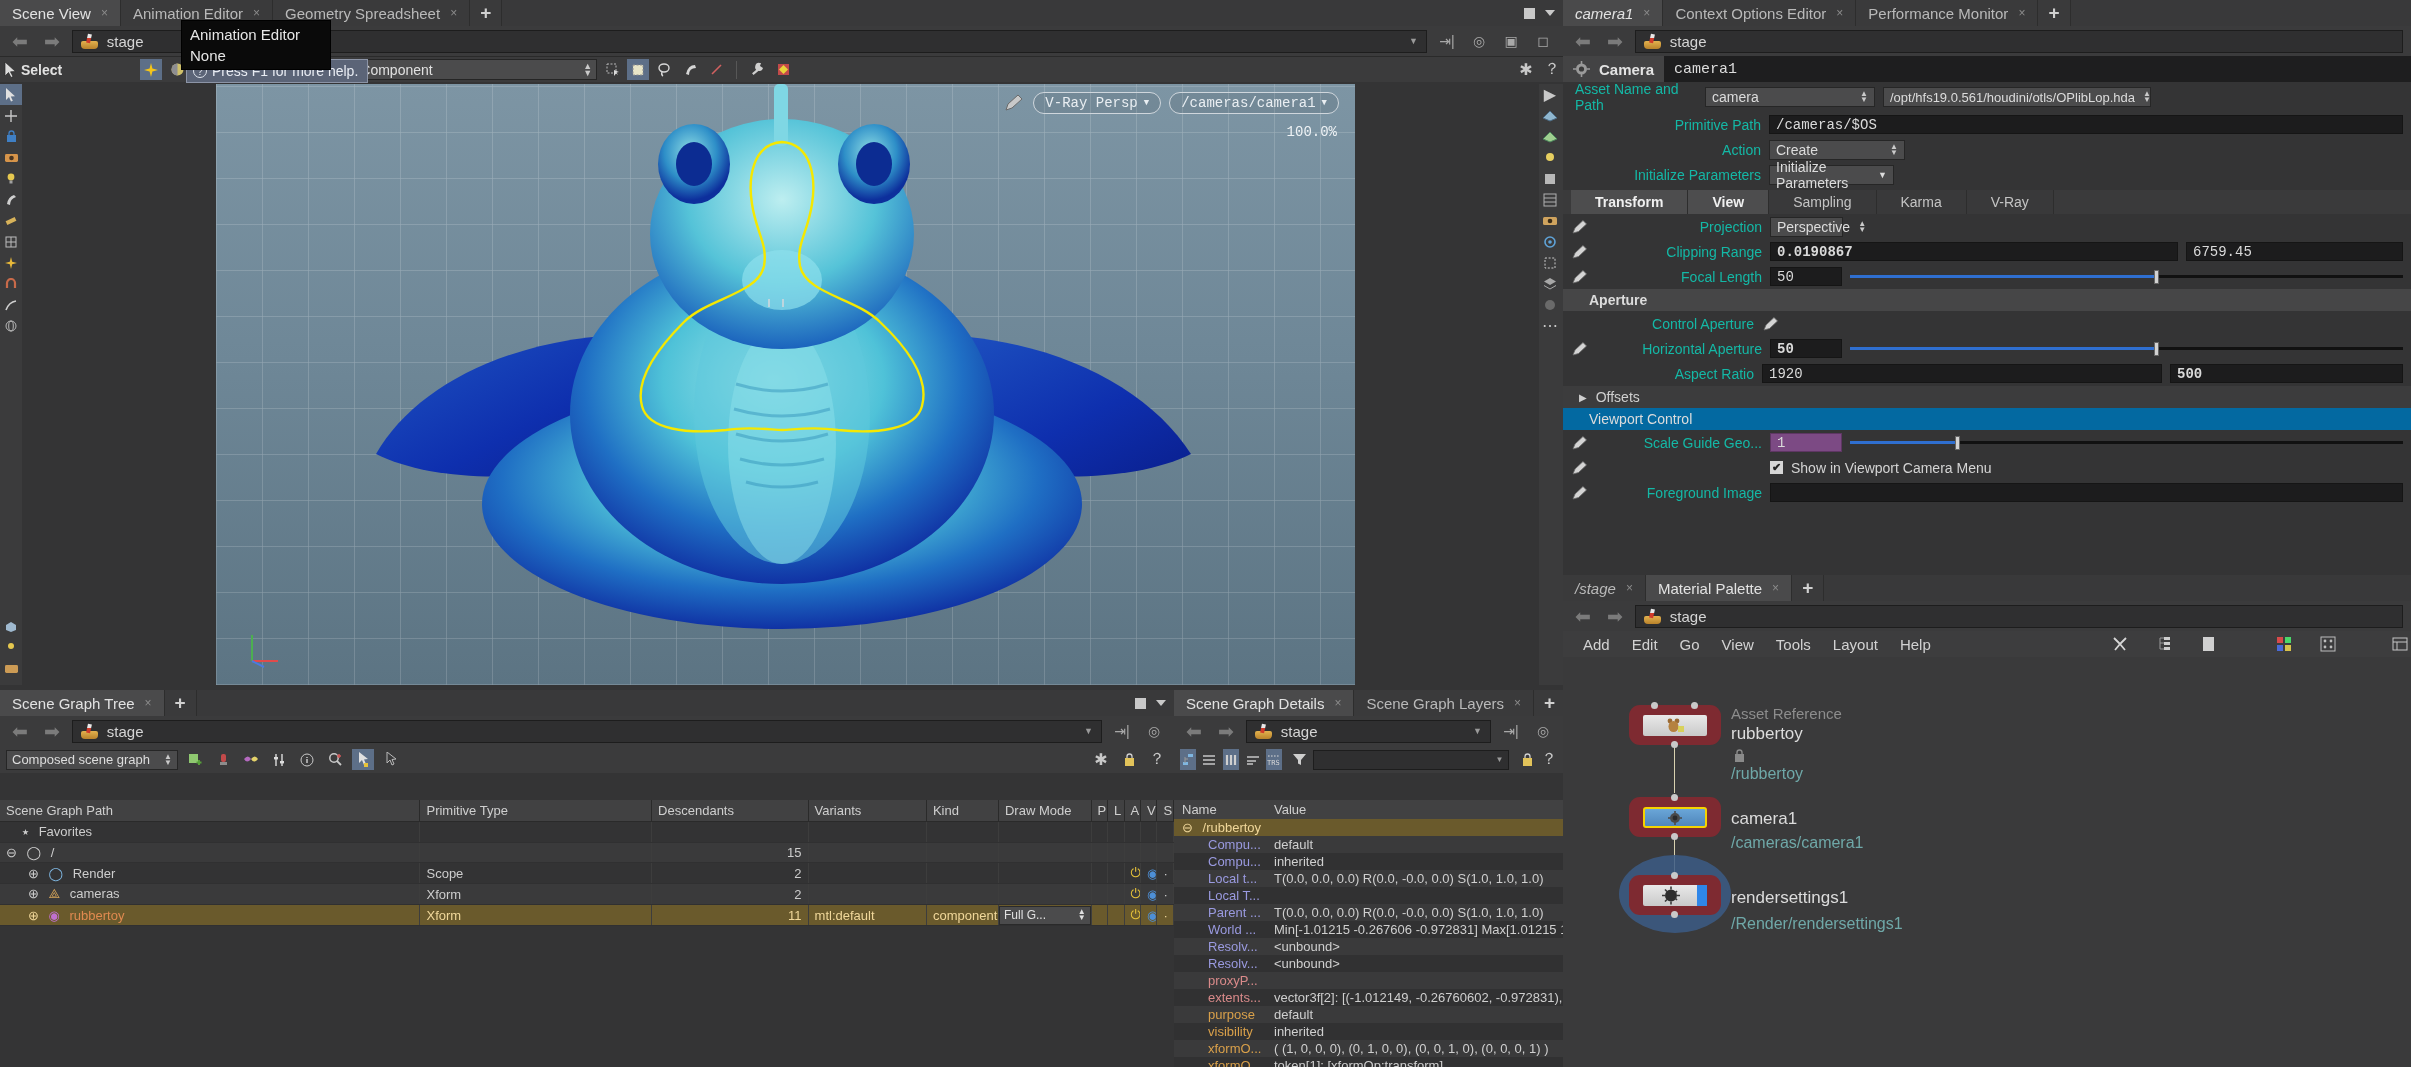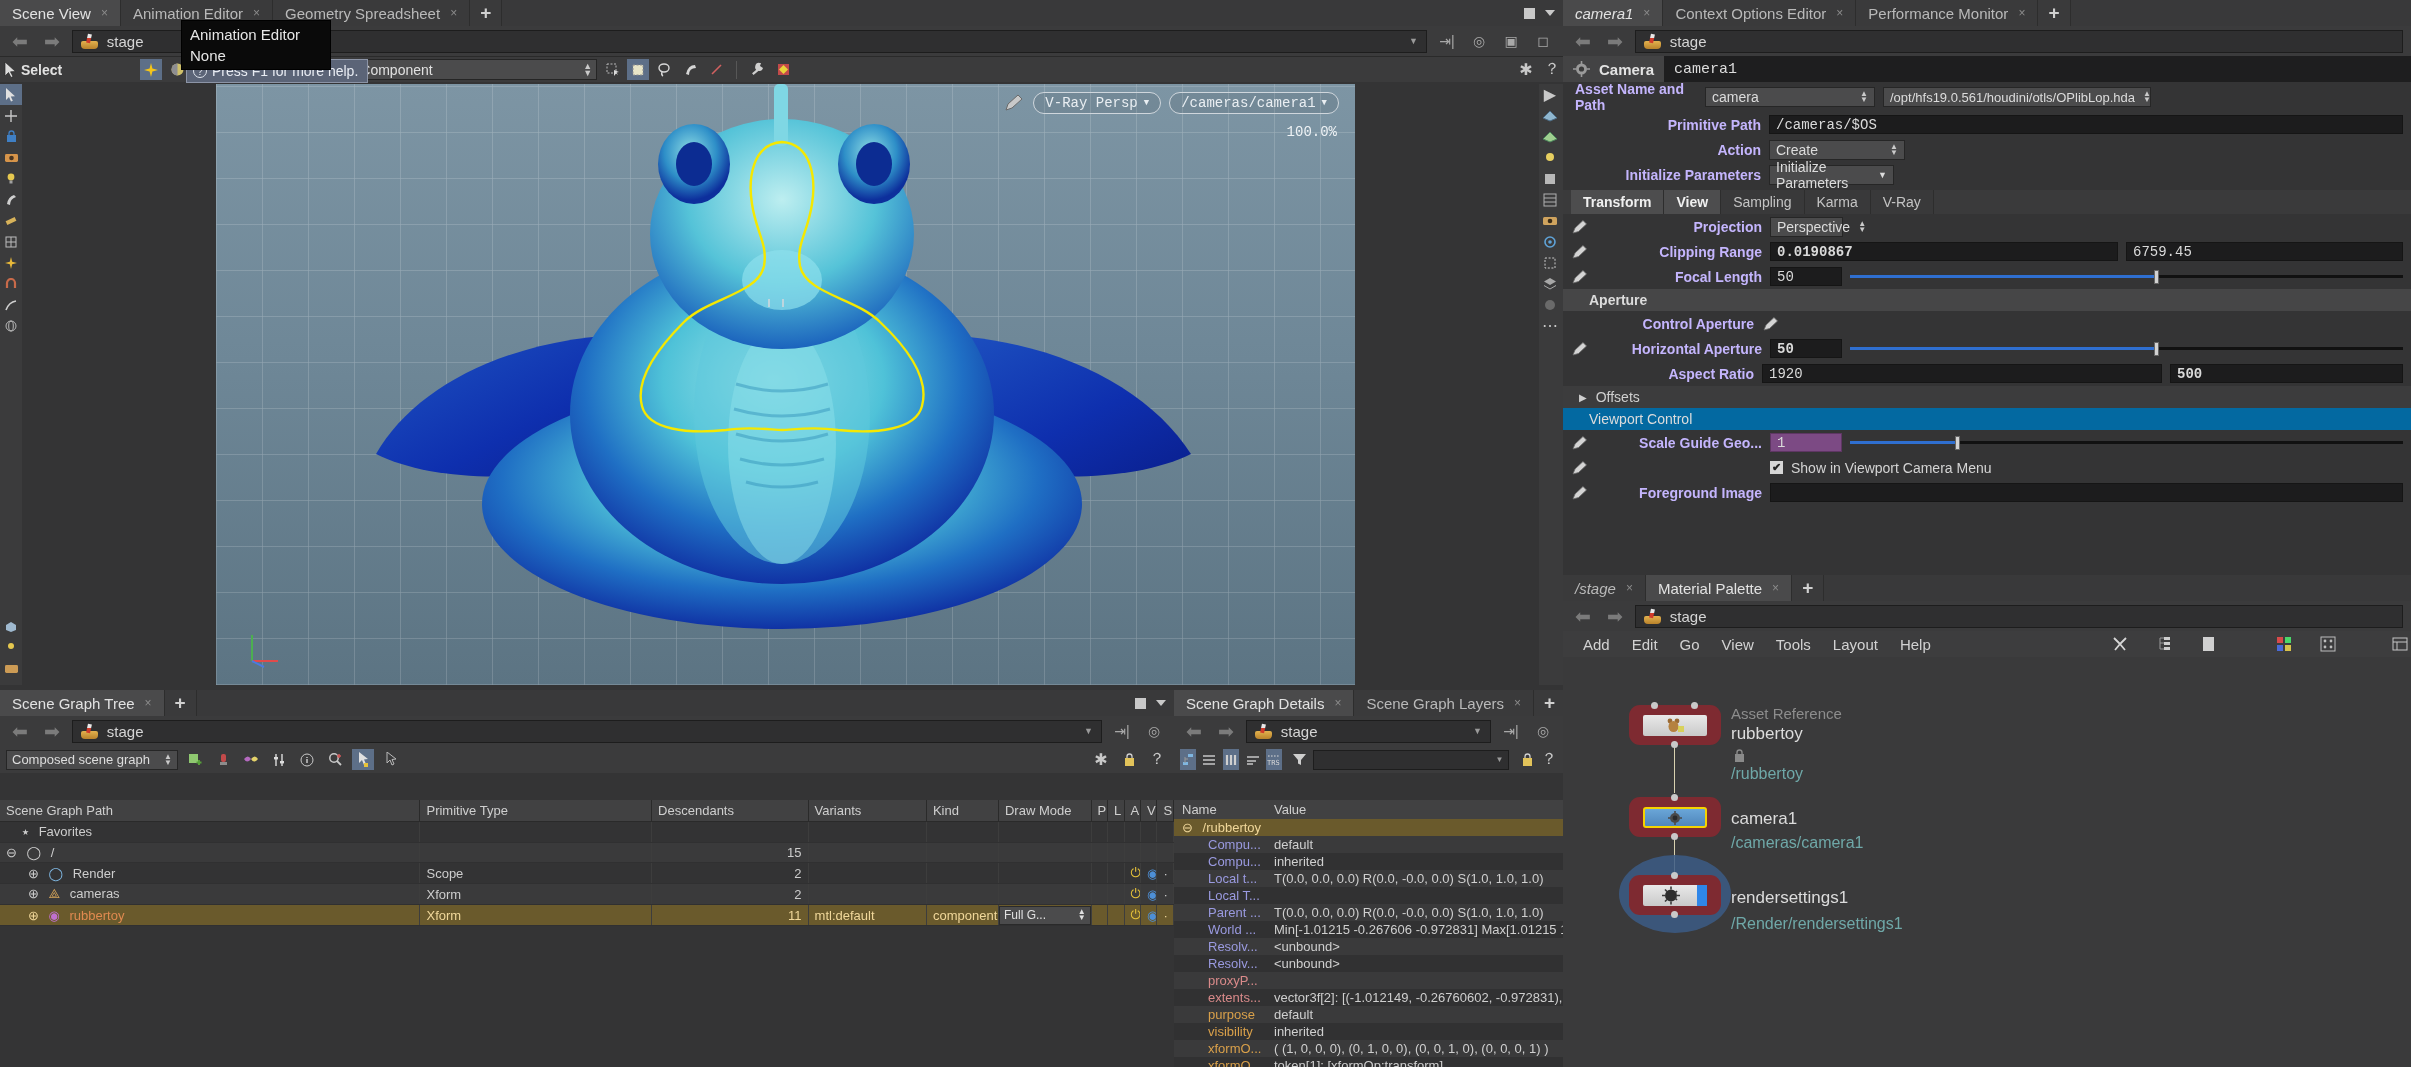--- a/index.html
+++ b/index.html
@@ -133,41 +133,41 @@
   
   #params { position:absolute; left:1563px; top:0; width:848px; height:575px; background:#343435; }
   .pm-header { display:flex; align-items:center; height:26px; background:#3b3b3c; }
   .pm-nodename {
     display:flex; align-items:center; gap:9px; height:26px; padding:0 10px; background:#434344;
     font-size:15px; font-weight:bold; color:#e3e3e3;
   }
   .pm-nodefield { flex:1; height:26px; background:#1e1e1f; display:flex; align-items:center;
                   padding:0 10px; font-family:"Liberation Mono",monospace; font-size:15px; color:#dcdcdc;}
   .prow { display:flex; align-items:center; height:25px; padding:0 8px; gap:8px; }
-  .plabel { text-align:right; font-size:14px; color:#c4b5fd; flex:none; width:190px;font-weight:bold; }
+  .plabel { text-align:right; font-size:14px; color:#14b8a6; flex:none; width:190px; }
   .pfield {
     background:#1c1c1d; border:1px solid #151515; height:19px; display:flex; align-items:center;
     padding:0 6px; font-family:"Liberation Mono",monospace; font-size:14px; color:#dadada;
   }
   .pcombo {
     background:#4b4b4c; border:1px solid #262626; height:20px; display:flex; align-items:center;
     padding:0 6px; font-size:14px; color:#dcdcdc; gap:8px;
   }
   .pcombo .spin { margin-left:auto; font-size:8px; line-height:6px; text-align:center; color:#cacaca;}
   .pencil { width:17px; height:16px; flex:none; }
   .slider { position:relative; flex:1; height:14px; display:flex; align-items:center; }
   .slider .track { position:absolute; left:0; right:0; height:3px; background:#111; }
   .slider .fill  { position:absolute; left:0; height:3px; background:#2f6fd0; }
   .slider .knob  { position:absolute; width:5px; height:14px; background:#d2d2d2; border:1px solid #666; }
   .sect-head { height:22px; background:#464647; display:flex; align-items:center;
                padding:0 0 0 26px; font-size:14px; font-weight:bold; color:#dcdcdc; }
   .sect-collapsed { height:22px; background:#3c3c3d; display:flex; align-items:center; gap:9px;
                padding-left:16px; font-size:14px; color:#cfcfcf; }
   .ptabs { display:flex; gap:0; height:24px; background:#3a3a3b; padding-left:8px; align-items:stretch;}
-  .ptab { padding:0 12px; font-size:14px; display:flex; align-items:center; color:#c4c4c4; background:#39393a; border-right:1px solid #2d2d2d;}
+  .ptab { padding:0 24px; font-size:14px; display:flex; align-items:center; color:#c4c4c4; background:#39393a; border-right:1px solid #2d2d2d;}
   .ptab.active { background:#4d4d4e; color:#f0f0f0; font-weight:bold;}
   .chk { width:13px;height:13px;display:inline-flex;align-items:center;justify-content:center;
          background:#d6d6d6;color:#222;font-size:11px;font-weight:bold; }
 
   
   #netpane { position:absolute; left:1563px; top:575px; width:848px; height:492px; background:#3a3a3b; }
   .netmenu { display:flex; align-items:center; height:26px; background:#3d3d3e; padding-left:20px; gap:22px; font-size:15px; color:#d2d2d2;}
   #netcanvas { position:absolute; left:10px; top:118px; right:0; bottom:0; background:#3a3a3b; overflow:hidden; }
   .node { position:absolute; width:92px; height:40px; border-radius:11px; background:#7e2a31; }
   .node .body {
@@ -1011,21 +1011,21 @@
         <span>Perspective</span>
         <span class="spin">▲<br>▼</span>
       </div>
     </div>
 
     <div class="prow">
       <svg class="pencil" viewBox="0 0 17 16">
         <path d="M2 14 L4 9 L12 1.5 L15.5 5 L7.5 12.5 Z" fill="#d4d4d4" stroke="#6a6a6a" stroke-width=".8"></path>
         </svg>
       <span class="plabel" style="width:166px">Clipping Range</span>
-      <div class="pfield" style="width:348px;font-weight:bold">
+      <div class="pfield" style="width:408px;font-weight:bold">
         <span>0.0190867</span>
       </div>
       <div class="pfield" style="flex:1;font-weight:normal">
         <span>6759.45</span>
       </div>
     </div>
 
     <div class="prow">
       <svg class="pencil" viewBox="0 0 17 16">
         <path d="M2 14 L4 9 L12 1.5 L15.5 5 L7.5 12.5 Z" fill="#d4d4d4" stroke="#6a6a6a" stroke-width=".8"></path>

